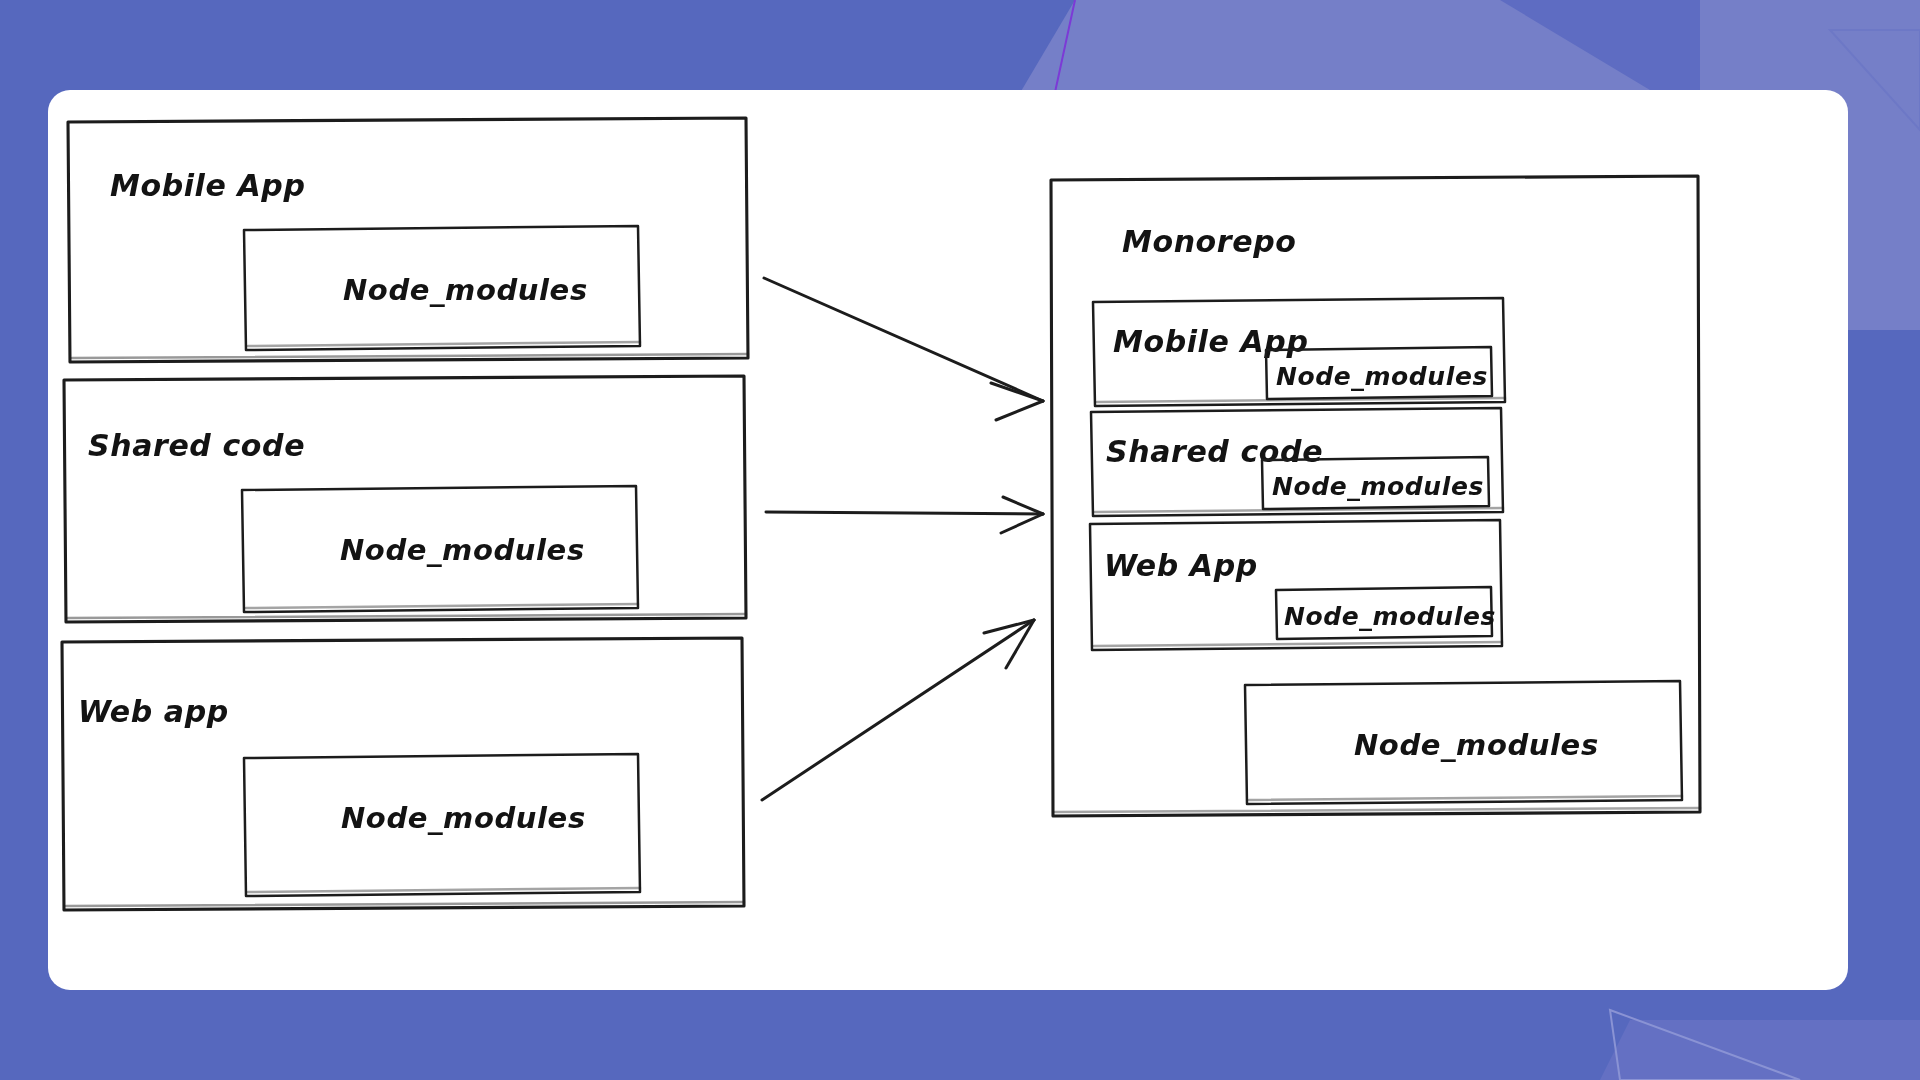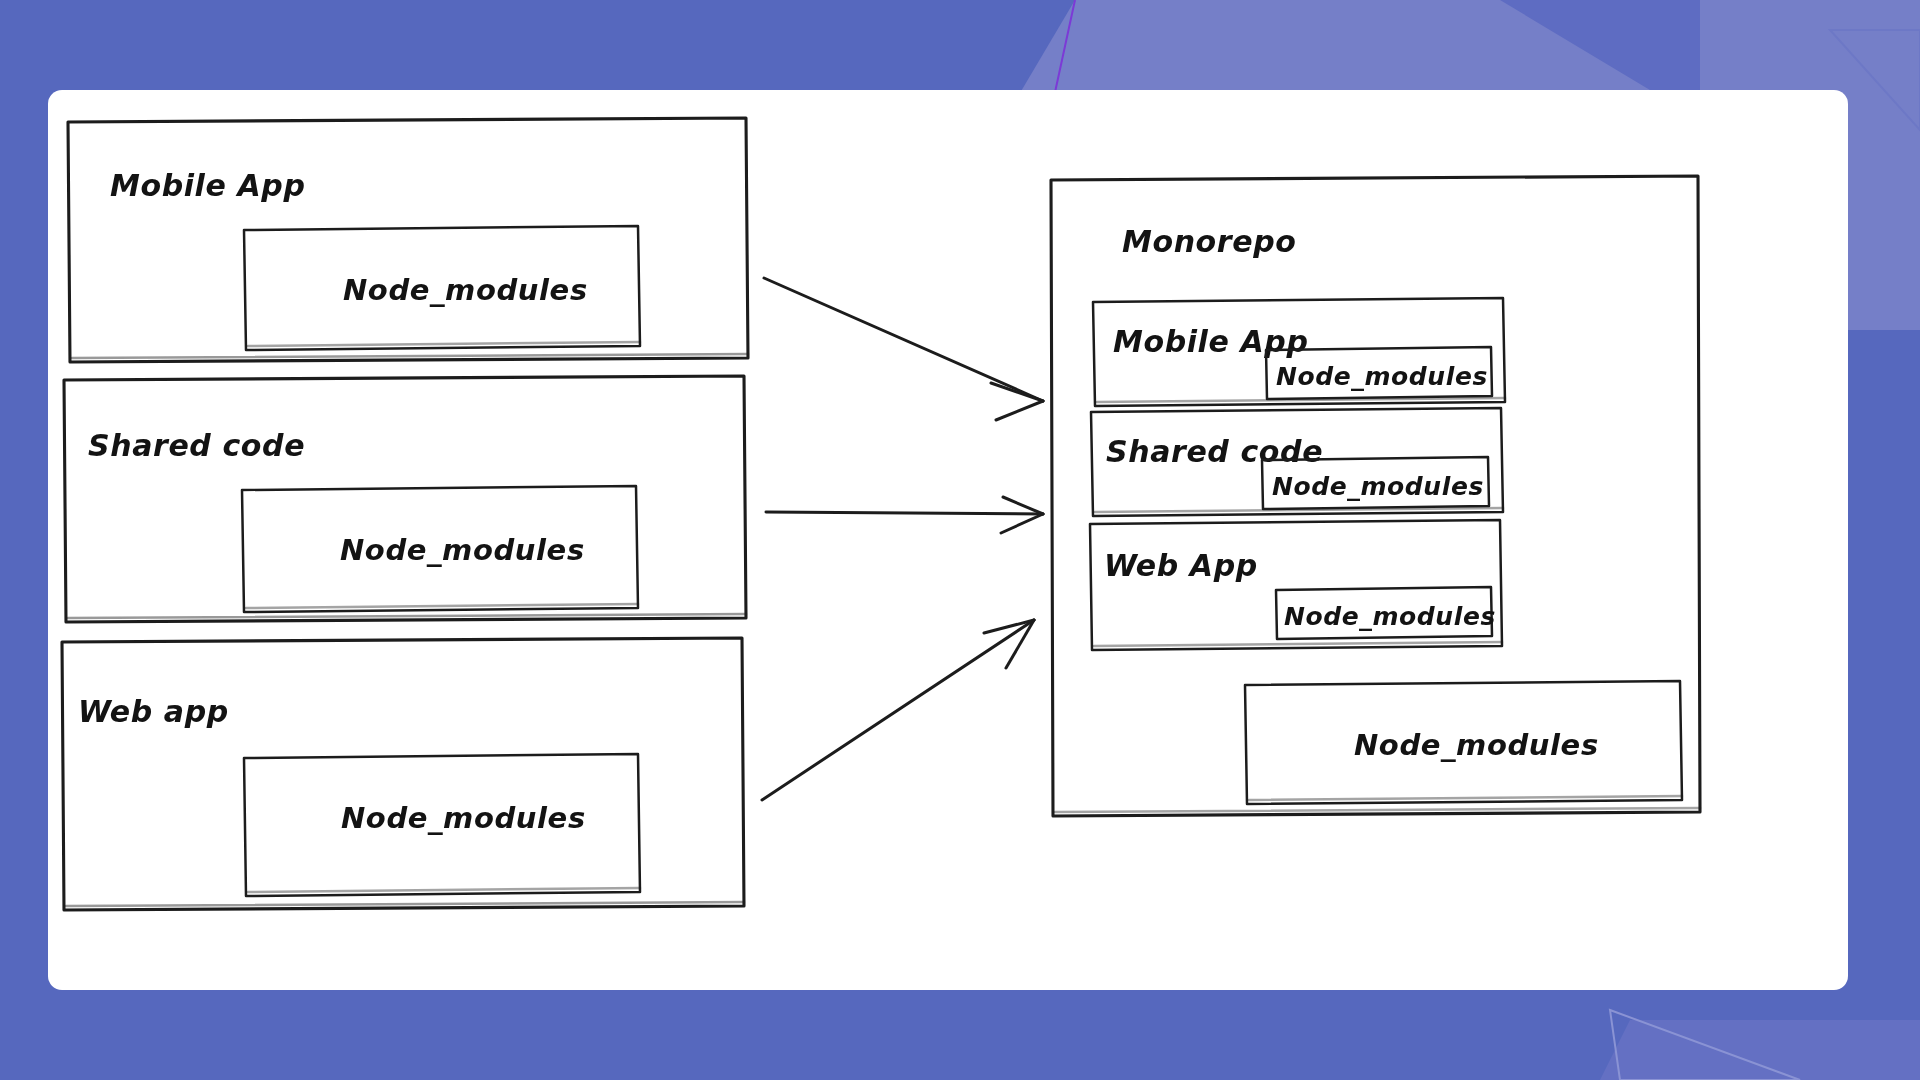--- a/index.html
+++ b/index.html
@@ -19,21 +19,21 @@
 
   
   .bg-layer { position:absolute; inset:0; pointer-events:none; }
 
   
   #card {
     position:absolute;
     left:48px; top:90px;
     width:1800px; height:900px;
     background:#ffffff;
-    border-radius:14px;
+    border-radius:22px;
     overflow:hidden;
   }
 
   
   #sketch {
     position:absolute;
     left:0; top:0;
     width:1800px; height:900px;
   }
 

